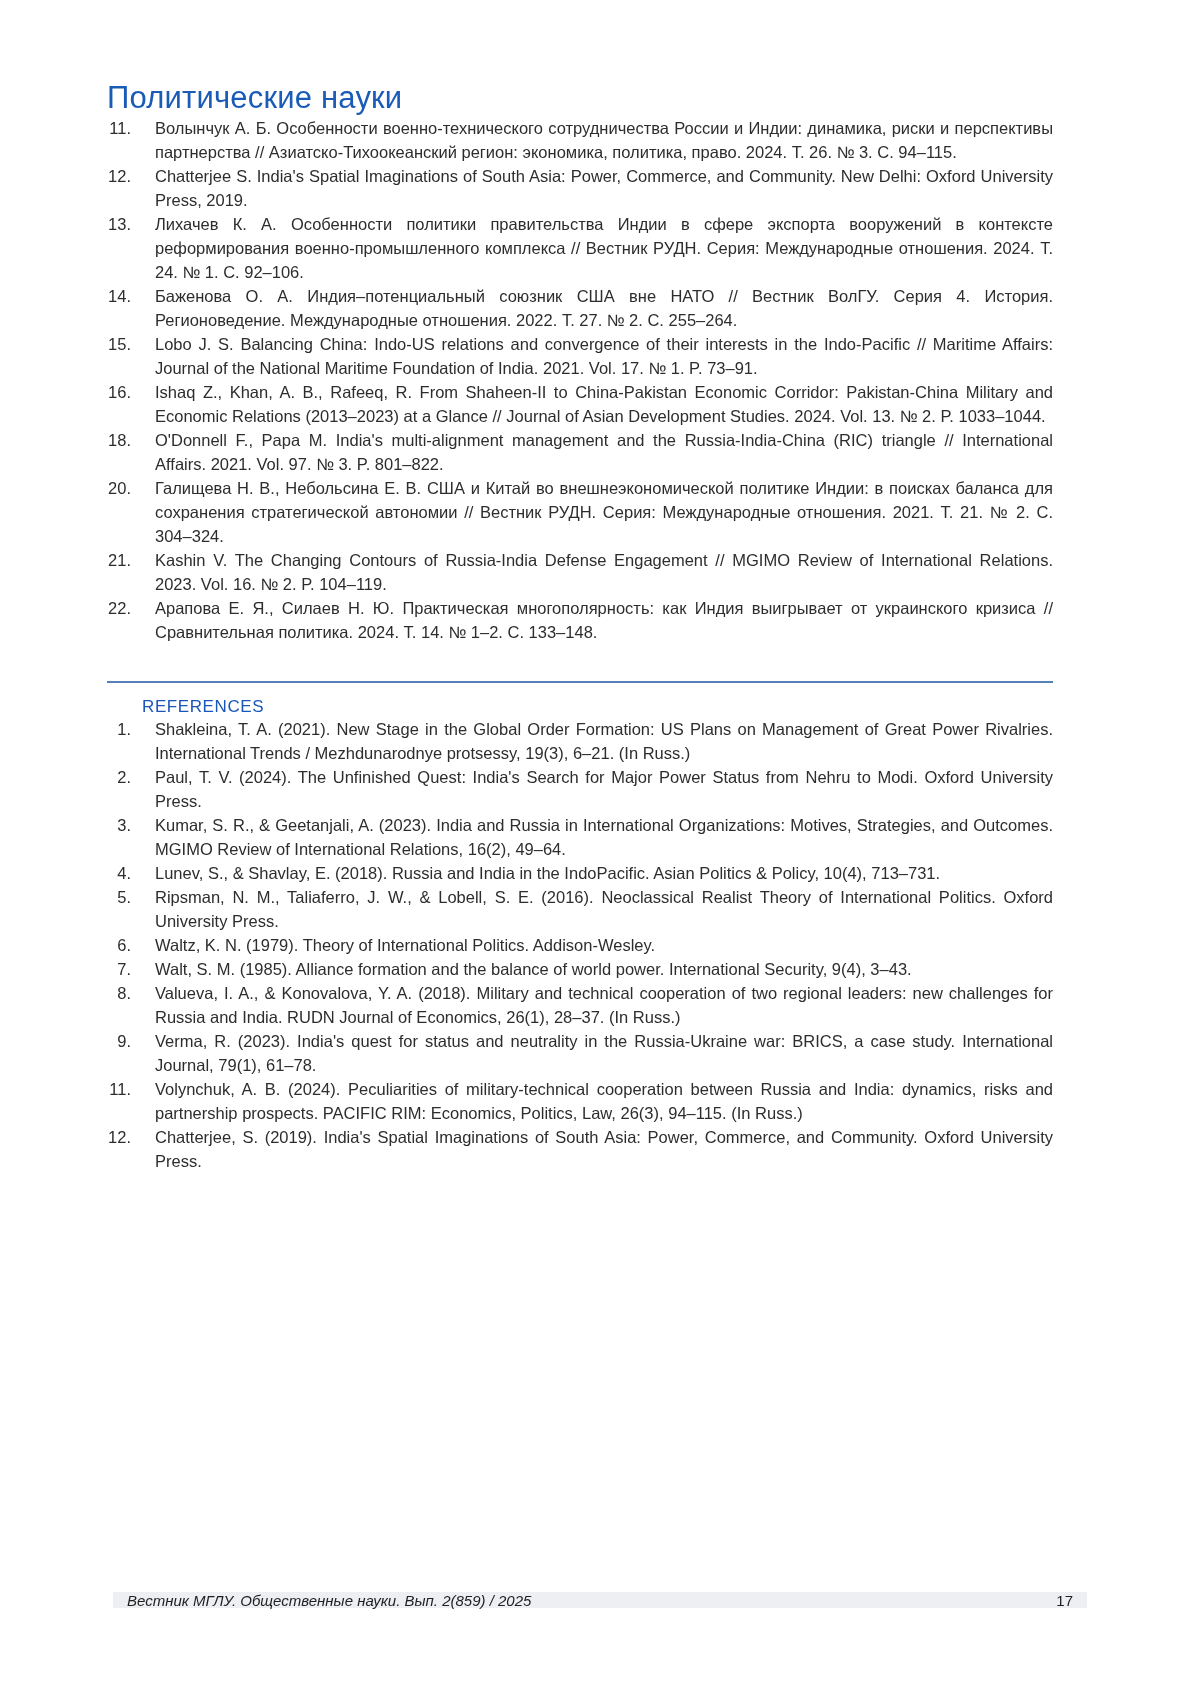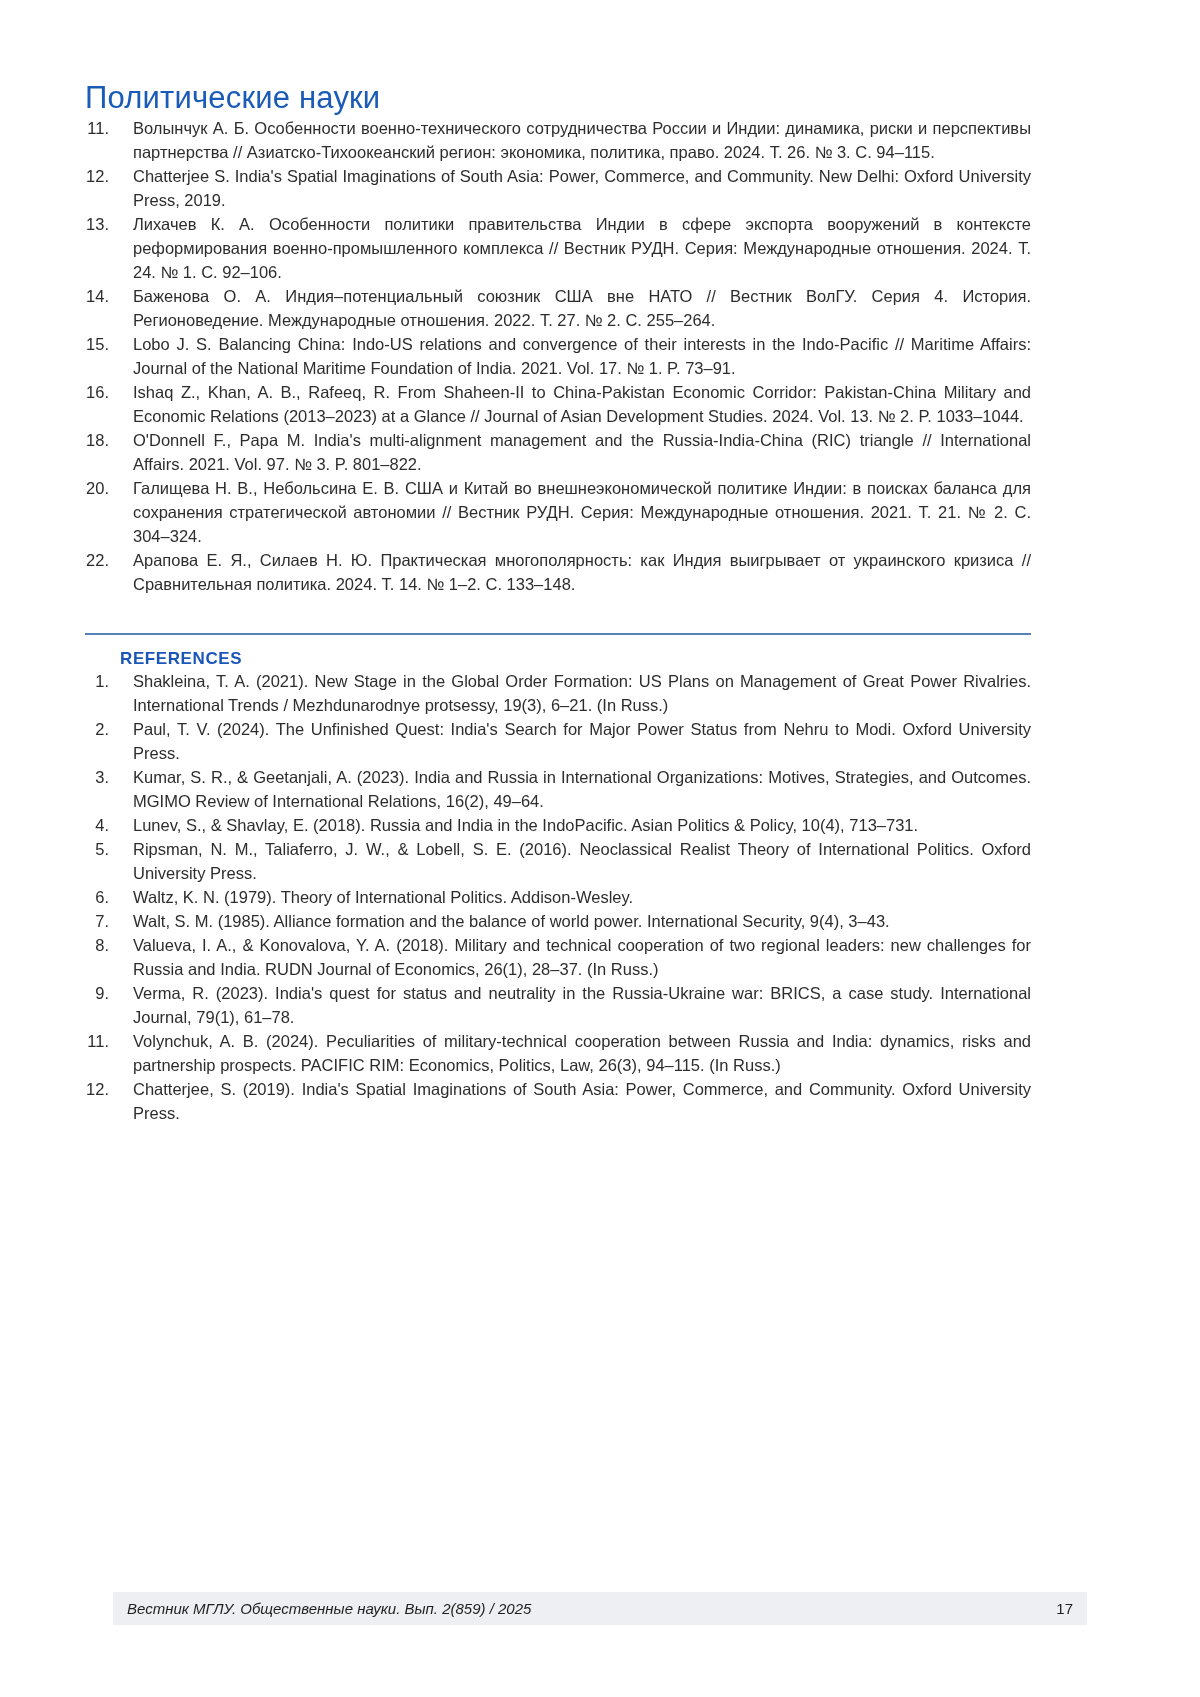--- a/index.html
+++ b/index.html
@@ -7,21 +7,21 @@
   body {
     width: 1200px;
     height: 1697px;
     background: #ffffff;
     font-family: "Liberation Sans", "DejaVu Sans", sans-serif;
     color: #2d2d2d;
     position: relative;
     overflow: hidden;
   }
   .content {
-    margin: 0 85px;
+    margin: 0 107px;
     width: 946px;
   }
   .section-title {
     padding-top: 80px;
     font-size: 31px;
     font-weight: 400;
     color: #1b5bb8;
     letter-spacing: 0.2px;
   }
   ol.ref-list {
@@ -49,31 +49,31 @@
   .divider {
     margin-top: 37px;
     border: none;
     border-top: 2px solid #5580b8;
     height: 0;
   }
   .references-heading {
     margin-top: 14px;
     margin-left: 35px;
     font-size: 17px;
-    font-weight: 700;
+    font-weight: 400;
     color: #1a56b8;
     letter-spacing: 0.6px;
   }
   .list-references { margin-top: 20px; }
   .footer {
     position: absolute;
     left: 113px;
     right: 113px;
     top: 1592px;
-    height: 33px;
+    height: 16px;
     background: #edeff2;
     display: flex;
     align-items: center;
     justify-content: space-between;
     padding: 0 14px;
     font-size: 15px;
     color: #1f1f1f;
   }
   .footer .journal { font-style: italic; }
   .footer .page-num { font-style: normal; }
@@ -122,20 +122,24 @@
         <span class="num">18.</span>
         <span class="txt">O'Donnell F., Papa M. India's multi-alignment management and the Russia-India-China (RIC) triangle // International Affairs. 2021. Vol. 97. № 3. P. 801–822.</span>
       </li>
 
 
       <li>
         <span class="num">20.</span>
         <span class="txt">Галищева Н. В., Небольсина Е. В. США и Китай во внешнеэкономической политике Индии: в поисках баланса для сохранения стратегической автономии // Вестник РУДН. Серия: Международные отношения. 2021. Т. 21. № 2. С. 304–324.</span>
       </li>
 
+      <li>
+        <span class="num">21.</span>
+        <span class="txt">Kashin V. The Changing Contours of Russia-India Defense Engagement // MGIMO Review of International Relations. 2023. Vol. 16. № 2. P. 104–119.</span>
+      </li>
 
       <li>
         <span class="num">22.</span>
         <span class="txt">Арапова Е. Я., Силаев Н. Ю. Практическая многополярность: как Индия выигрывает от украинского кризиса // Сравнительная политика. 2024. Т. 14. № 1–2. С. 133–148.</span>
       </li>
 
     </ol>
 
   <hr class="divider">
 

